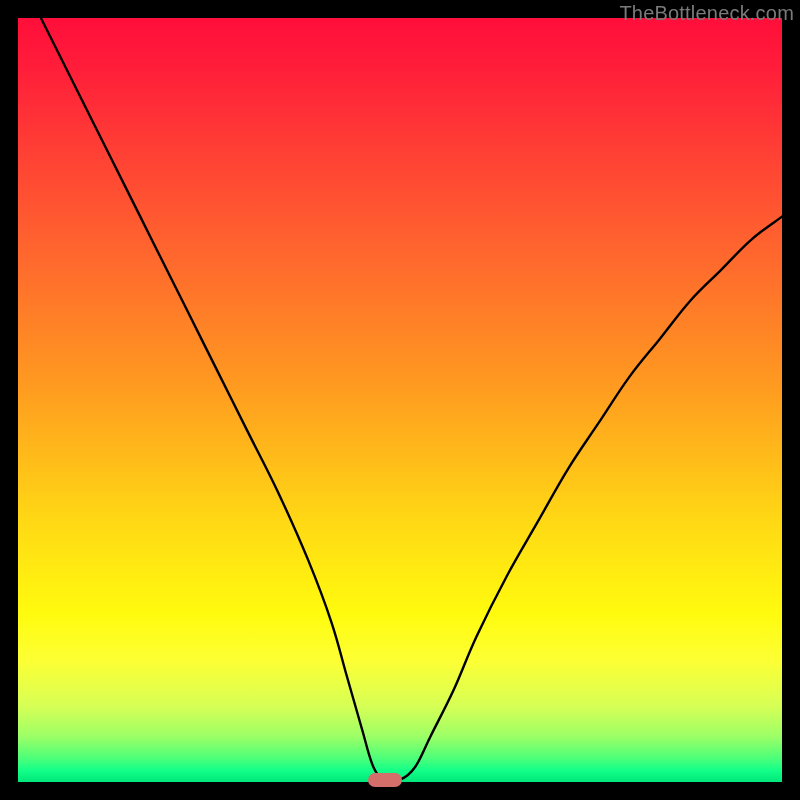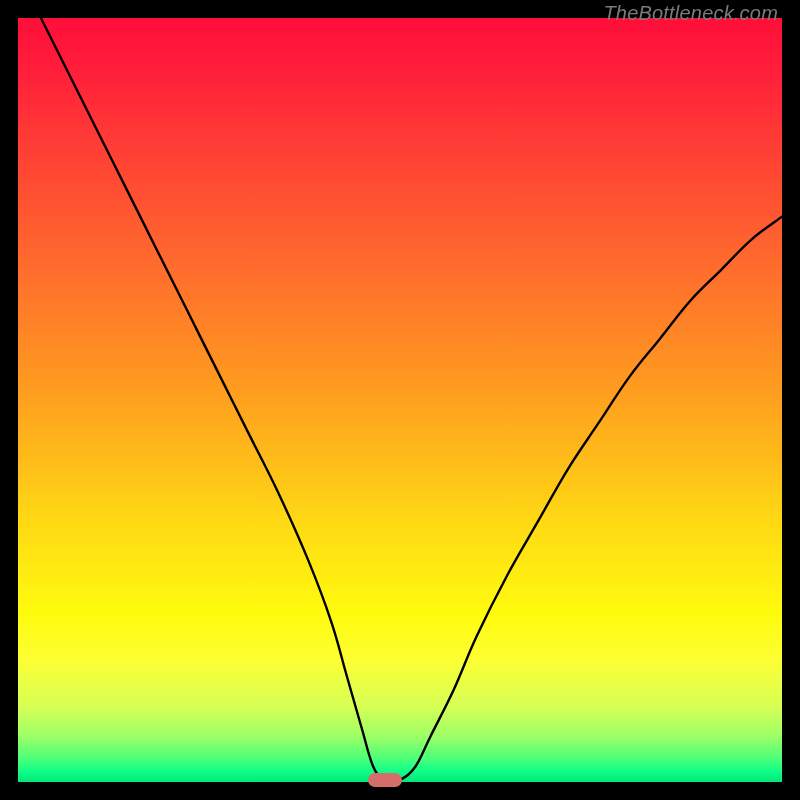--- a/index.html
+++ b/index.html
@@ -36,27 +36,26 @@
       #d7ff55 90%,
       #9dff66 94%,
       #4aff7a 97%,
       #12ff88 98.5%,
       #00e77a 100%
     );
   }
   .watermark {
     position: absolute;
     top: 2px;
-    right: 22px;
+    right: 6px;
     color: #7a7a7a;
     font-size: 20px;
     font-weight: 500;
     letter-spacing: 0.2px;
     user-select: none;
-    font-style: italic;
   }
   svg.curve {
     position: absolute;
     left: 0;
     top: 0;
     width: 764px;
     height: 764px;
   }
   .marker {
     position: absolute;

